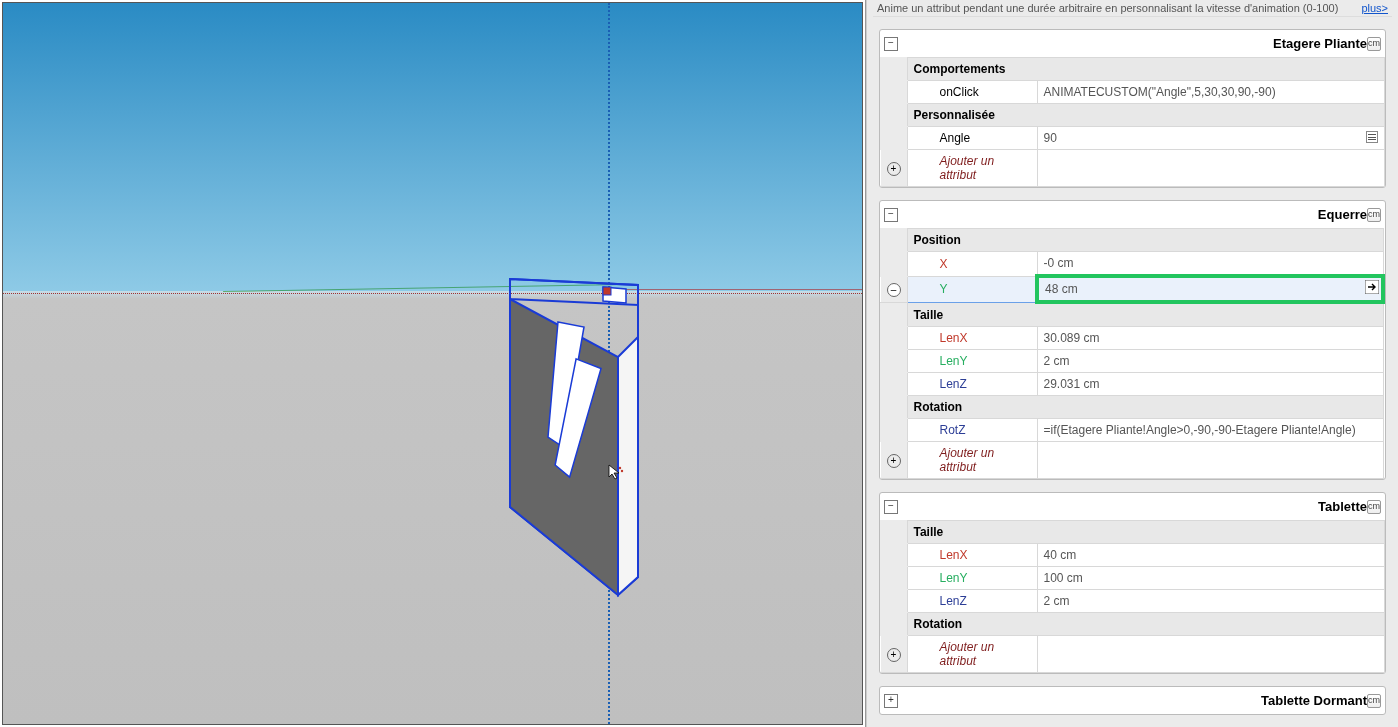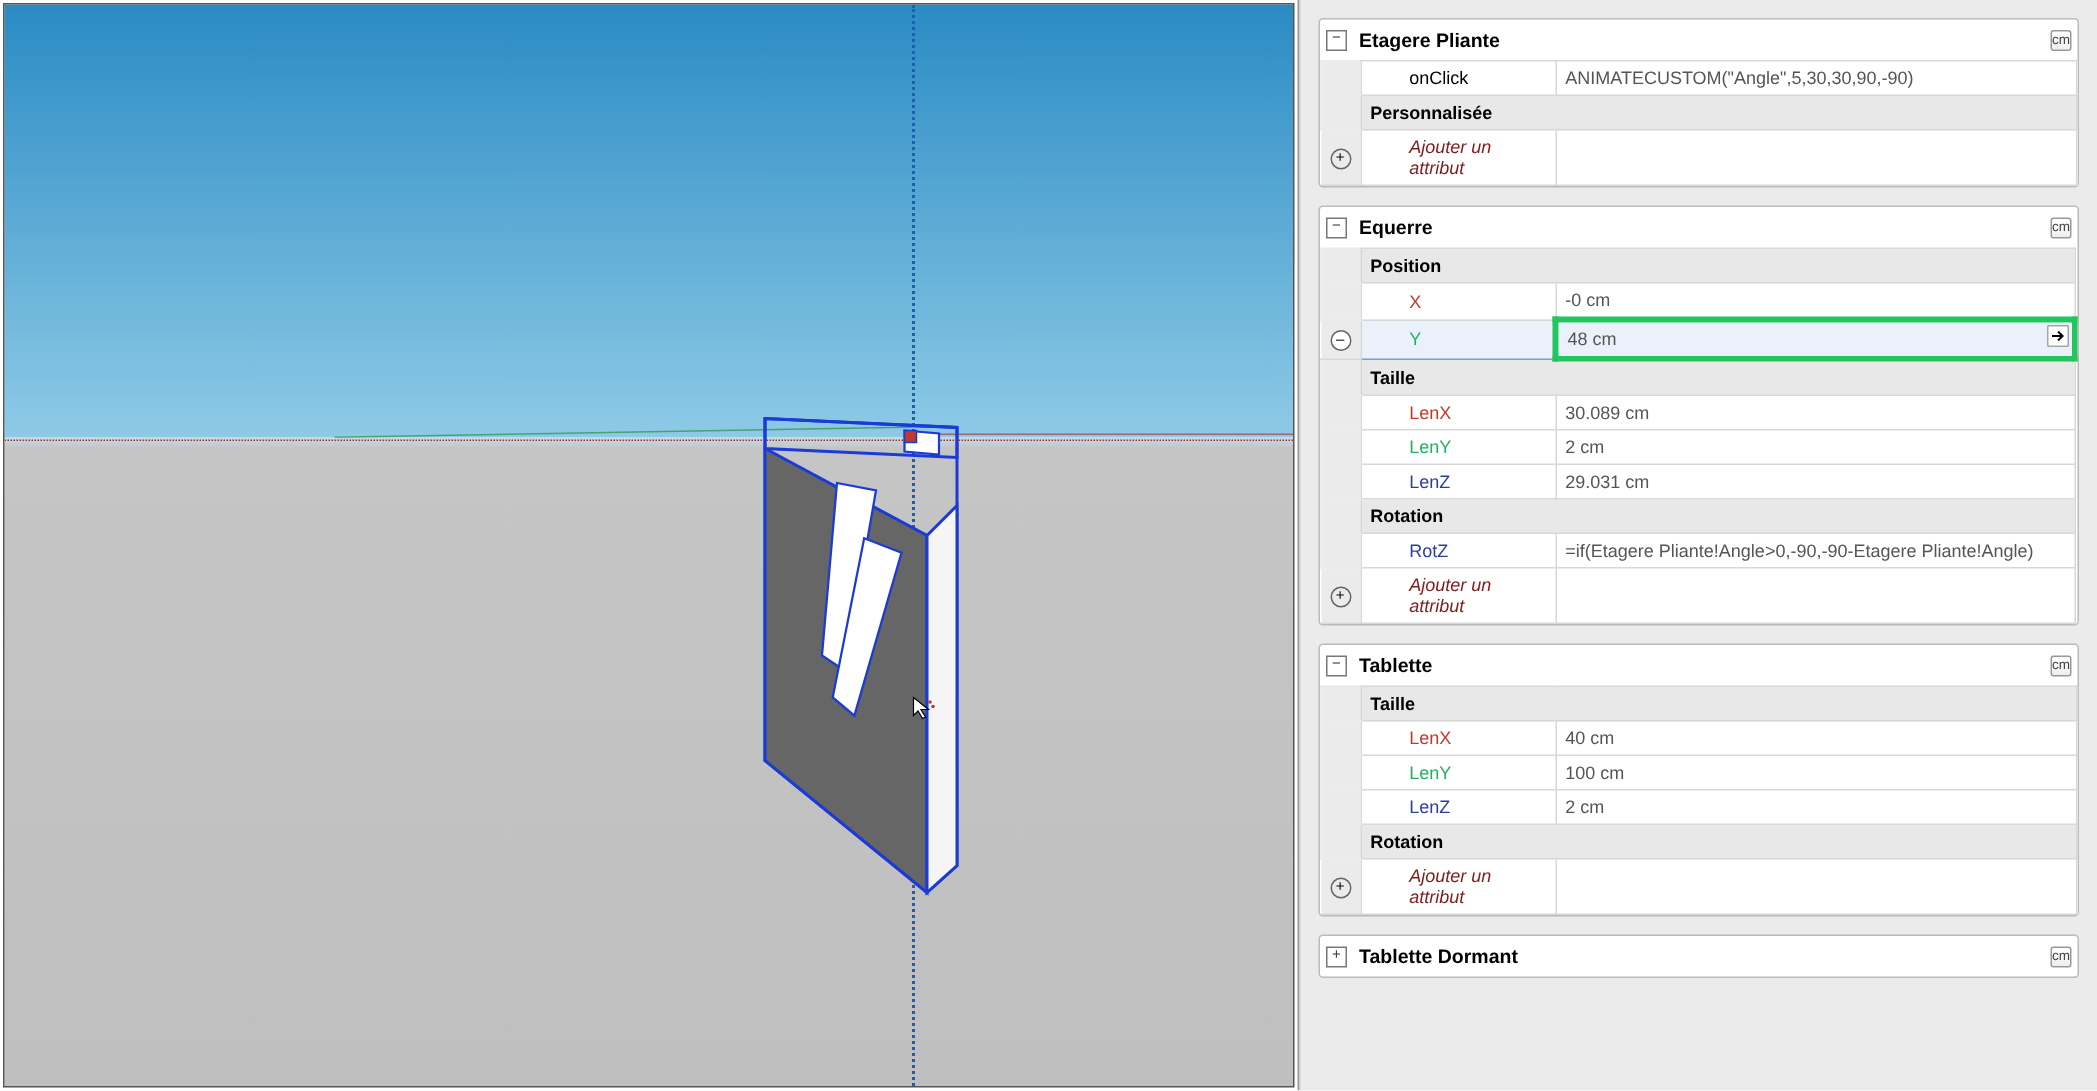--- a/index.html
+++ b/index.html
@@ -99,20 +99,21 @@
   color: #333;
   display: flex;
   align-items: center;
   justify-content: center;
   padding-bottom: 1px;
 }
 .sec-title {
   font-weight: bold;
   font-size: 13px;
   flex: 1;
+  text-align: right;
 }
 .unit-badge {
   width: 14px; height: 14px;
   background: linear-gradient(#fff,#eee);
   border: 1px solid #999;
   border-radius: 2px;
   font-size: 9px;
   text-align: right;
   padding-right: 2px;
   color: #444;
@@ -218,38 +219,58 @@
       <svg width="18" height="18" viewBox="0 0 18 18">
         <polygon points="2,2 2,14 5,11 8,16 10,15 7,10 12,10" fill="#fff" stroke="#000" stroke-width="0.8"></polygon>
         <circle cx="13" cy="5" r="1.2" fill="#c0392b"></circle>
         <circle cx="15" cy="8" r="1.2" fill="#c0392b"></circle>
       </svg>
     </div>
   </div>
 </div>
 
 <div class="side-panel">
+  <div class="hint-bar">
+    <span>Anime un attribut pendant une durée arbitraire en personnalisant la vitesse d'animation (0-100)</span>
+    <a class="hint-link">plus&gt;</a>
+  </div>
 
   <div class="section">
     <div class="sec-header">
       <div class="toggle-btn">−</div>
       <div class="sec-title">Etagere Pliante</div>
       <div class="unit-badge">cm</div>
     </div>
     <table class="attr-table">
       <tbody>
+          <tr class="grp">
+            <td class="spacer"></td>
+            <td colspan="2">Comportements</td>
+          </tr>
       <tr>
         <td class="spacer"></td>
         <td class="key-col">onClick</td>
         <td class="val-col">ANIMATECUSTOM("Angle",5,30,30,90,-90)</td>
       </tr>
       <tr class="grp">
             <td class="spacer"></td>
             <td colspan="2">Personnalisée</td>
           </tr>
+      <tr>
+        <td class="spacer"></td>
+        <td class="key-col">Angle</td>
+        <td class="val-col">
+          <span>90</span>
+          <span class="list-icon">
+                <span></span>
+                <span></span>
+                <span></span>
+              </span>
+        </td>
+      </tr>
       <tr>
         <td class="add-col"><span class="add-btn">+</span></td>
         <td class="key-col italic">Ajouter un attribut</td>
         <td class="val-col"></td>
       </tr>
     </tbody>
       </table>
   </div>
 
   <div class="section">

